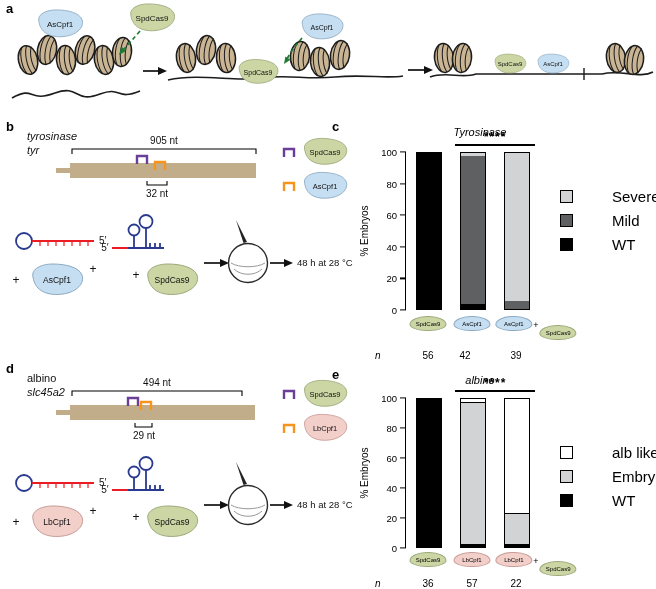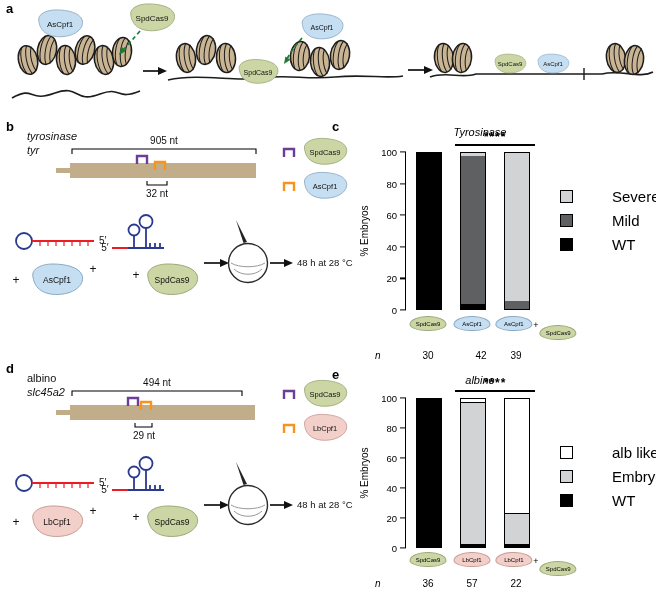--- a/index.html
+++ b/index.html
@@ -331,22 +331,22 @@
           <div class="pblob" style="background: rgb(198, 222, 241); border-color: rgb(138, 169, 194);">AsCpf1</div>
         </div>
         <div class="icon-group" style="left: 131px;">
           <div class="pblob" style="background: rgb(198, 222, 241); border-color: rgb(138, 169, 194);">AsCpf1</div>
           <div class="icon-plus">+</div>
           <div class="pblob shift" style="background: rgb(204, 214, 164); border-color: rgb(154, 169, 122);">SpdCas9</div>
         </div>
       </div>
     <div class="n-row" style="top:230px">
       <span class="n-label">n</span>
-    <div class="n-val" style="left: 23px;">30</div>
-        <div class="n-val" style="left: 76px;">42</div>
+    <div class="n-val" style="left: 23px;">56</div>
+        <div class="n-val" style="left: 60px;">42</div>
         <div class="n-val" style="left: 111px;">39</div>
       </div>
   </section>
 
   <section class="chart" style="left:350px;top:368px;height:221px">
     <div class="chart-title">albino</div>
     <div class="y-label" style="top:105px">% Embryos</div>
     <div class="plot-area" style="top:30px;height:150px">
         <div class="y-tick" style="top: 100%;"></div>
         <div class="y-tick-label" style="top: 100%;">0</div>

